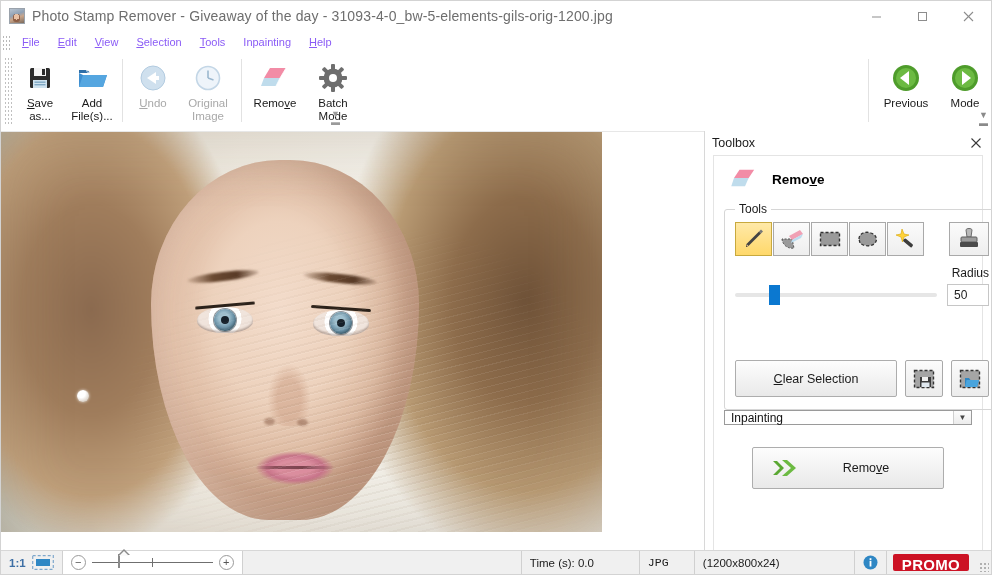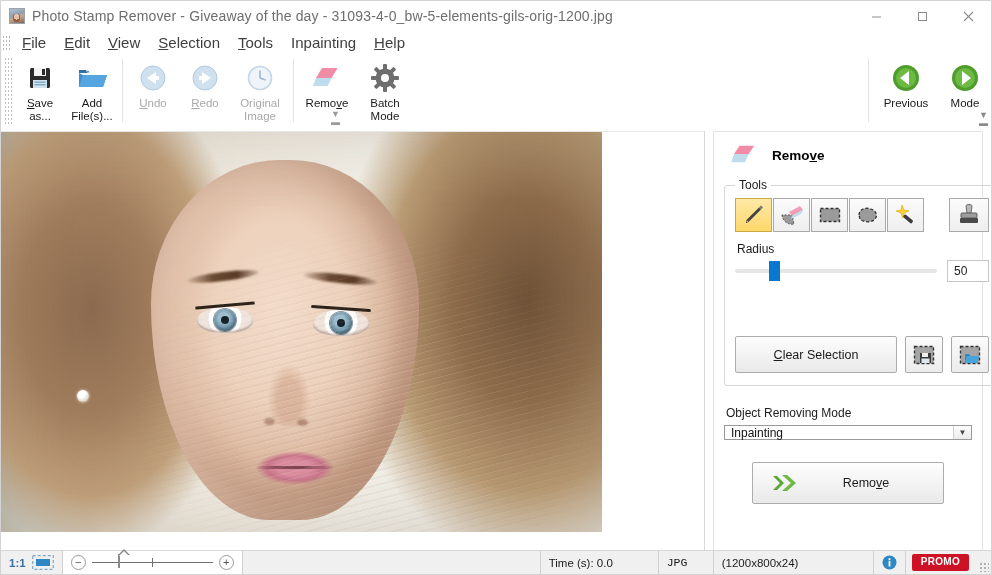--- a/index.html
+++ b/index.html
@@ -60,21 +60,21 @@
     background: #ffffff;
     padding-left: 2px;
   }
   .grip-dots {
     width: 7px; height: 16px; margin-right: 3px;
     background-image: radial-gradient(#b8b8b8 40%, transparent 41%);
     background-size: 3px 4px; background-position: 2px 1px;
     flex: none;
   }
   .menu-item {
-    font-size: 15px; color: #404040;
+    font-size: 11px; color: #8b5cf6;
     padding: 2px 9px; white-space: nowrap;
   }
   .menu-item u { text-decoration: underline; }
 
   
   .ribbon {
     height: 78px; min-height: 78px;
     background: #ffffff;
     border-bottom: 1px solid #ffffff;
     display: flex; align-items: stretch;
@@ -240,21 +240,21 @@
     border: 1px solid #a9a9a9;
     background: linear-gradient(#fbfbfb,#eeeeee);
     display: flex; align-items: center; justify-content: center;
   }
   .tool-btn.active {
     background: linear-gradient(#ffe9a8,#ffd86a);
     border-color: #c8a93e;
   }
   .tool-btn.standalone { margin-left: 24px; width: 40px; }
 
-  .radius-label { font-size: 12px; color: #1b1b1b; margin: 10px 0 4px 2px; }
+  .radius-label { font-size: 12px; color: #1b1b1b; margin: 10px 0 4px 2px; text-align: right; }
   .radius-row { display: flex; align-items: center; gap: 10px; }
   .slider {
     position: relative; flex: 1; height: 22px; display: flex; align-items: center;
   }
   .slider-track { position:absolute; left:0; right:0; height: 4px; background:#e6e6e6; border-radius:2px; }
   .slider-thumb {
     position: absolute; left: 34px; top: 1px;
     width: 11px; height: 20px; background: #0b78d0;
   }
   .radius-box {
@@ -344,21 +344,21 @@
     border-bottom: 5px solid #fafafa;
   }
   .fit-icon { width: 22px; height: 15px; position: relative; }
   .sb-spacer { flex: 1; border-right: 1px solid #d0d0d0; }
   .sb-time { width: 118px; }
   .sb-fmt { width: 55px; font-family: Liberation Mono, monospace; }
   .sb-dim { width: 160px; }
   .sb-info { width: 32px; justify-content:center; }
   .promo {
     background: #cc1224; color: #fff; font-weight: bold;
-    font-size: 10px; letter-spacing: .3px;
+    font-size: 15px; letter-spacing: .3px;
     padding: 2px 9px; margin: 3px 6px 3px 6px; border-radius: 2px;
   }
   .sb-grip {
     width: 16px; display:flex; align-items:flex-end; justify-content:flex-end; padding:0 2px 2px 0;
   }
   .sb-grip i {
     display:block; width:10px; height:10px;
     background-image: radial-gradient(#b0b0b0 45%, transparent 46%);
     background-size: 4px 4px;
   }
@@ -443,30 +443,20 @@
     <div class="rgroup">
       <div class="rbtn disabled">
         <div class="ico">
           <svg width="30" height="30" viewBox="0 0 30 30">
             <circle cx="15" cy="15" r="12" fill="#cfe0ee" stroke="#b2cbe0" stroke-width="1"></circle>
             <path d="M18 9 L9 15 L18 21 Z" fill="#ffffff"></path>
             <rect x="15" y="13" width="6" height="4" fill="#ffffff"></rect>
           </svg>
         </div>
         <div class="lbl"><u>U</u>ndo</div>
-      </div>
-      <div class="rbtn disabled">
-        <div class="ico">
-          <svg width="30" height="30" viewBox="0 0 30 30">
-            <circle cx="15" cy="15" r="12" fill="#cfe0ee" stroke="#b2cbe0" stroke-width="1"></circle>
-            <path d="M12 9 L21 15 L12 21 Z" fill="#ffffff"></path>
-            <rect x="9" y="13" width="6" height="4" fill="#ffffff"></rect>
-          </svg>
-        </div>
-        <div class="lbl"><u>R</u>edo</div>
       </div>
       <div class="rbtn disabled wide">
         <div class="ico">
           <svg width="30" height="30" viewBox="0 0 30 30">
             <circle cx="15" cy="15" r="11.5" fill="#eef4fa" stroke="#c3d6e6" stroke-width="1.6"></circle>
             <line x1="15" y1="15" x2="15" y2="7.5" stroke="#9bb8cf" stroke-width="1.6"></line>
             <line x1="15" y1="15" x2="20.5" y2="17" stroke="#9bb8cf" stroke-width="1.6"></line>
           </svg>
         </div>
         <div class="lbl">Original
@@ -565,20 +555,29 @@
         <div class="ph-nostril r"></div>
         <div class="ph-lips"></div>
         <div class="ph-lipline"></div>
         <div class="ph-earring"></div>
         <div class="ph-hair-strands"></div>
         <div class="ph-vignette"></div>
       </div>
     </div>
 
     <div class="toolbox">
+      <div class="tb-header">
+        <div class="tb-title">Toolbox</div>
+        <div class="tb-close">
+          <svg width="10" height="10" viewBox="0 0 10 10">
+              <line x1="0.5" y1="0.5" x2="9.5" y2="9.5" stroke="currentColor" stroke-width="1.1"></line>
+              <line x1="9.5" y1="0.5" x2="0.5" y2="9.5" stroke="currentColor" stroke-width="1.1"></line>
+            </svg>
+        </div>
+      </div>
 
       <div class="tb-body">
 
         <div class="tb-mode-head">
           <svg class="eraser-ico" viewBox="0 0 30 24">
             <path d="M9 2 L25 2 L19 11 L3 11 Z" fill="#f28ca6"></path>
             <path d="M3 11 L19 11 L15 20 L0 20 Z" fill="#bfdcec"></path>
           </svg>
           <div class="tb-mode-title">Remo<u>v</u>e</div>
         </div>
@@ -652,21 +651,20 @@
             <div class="sel-btn">
               <svg width="24" height="24" viewBox="0 0 24 24">
                 <rect x="2.5" y="3.5" width="19" height="17" fill="#a5a5a5" stroke="#333" stroke-width="1.4" stroke-dasharray="3 2"></rect>
                 <path d="M7 11 L11 11 L12.5 13 L21 13 L19 20 L7 20 Z" fill="#2f87c4"></path>
                 <path d="M8.5 13 L21 13 L19 20 L7 20 Z" fill="#49a4dd"></path>
               </svg>
             </div>
           </div>
         </fieldset>
 
-        <div class="orm-label">Object Removing Mode</div>
         <div class="combo">
           <div class="val">Inpainting</div>
           <div class="arrow">▼</div>
         </div>
 
         <div class="remove-wrap">
           <div class="btn-remove">
             <svg width="30" height="24" viewBox="0 0 30 24">
               <path d="M2 5 L9 12 L2 19 L6 19 L13 12 L6 5 Z" fill="#5aa832"></path>
               <path d="M11 4 L20 12 L11 20 L16 20 L25 12 L16 4 Z" fill="#6cba42"></path>

